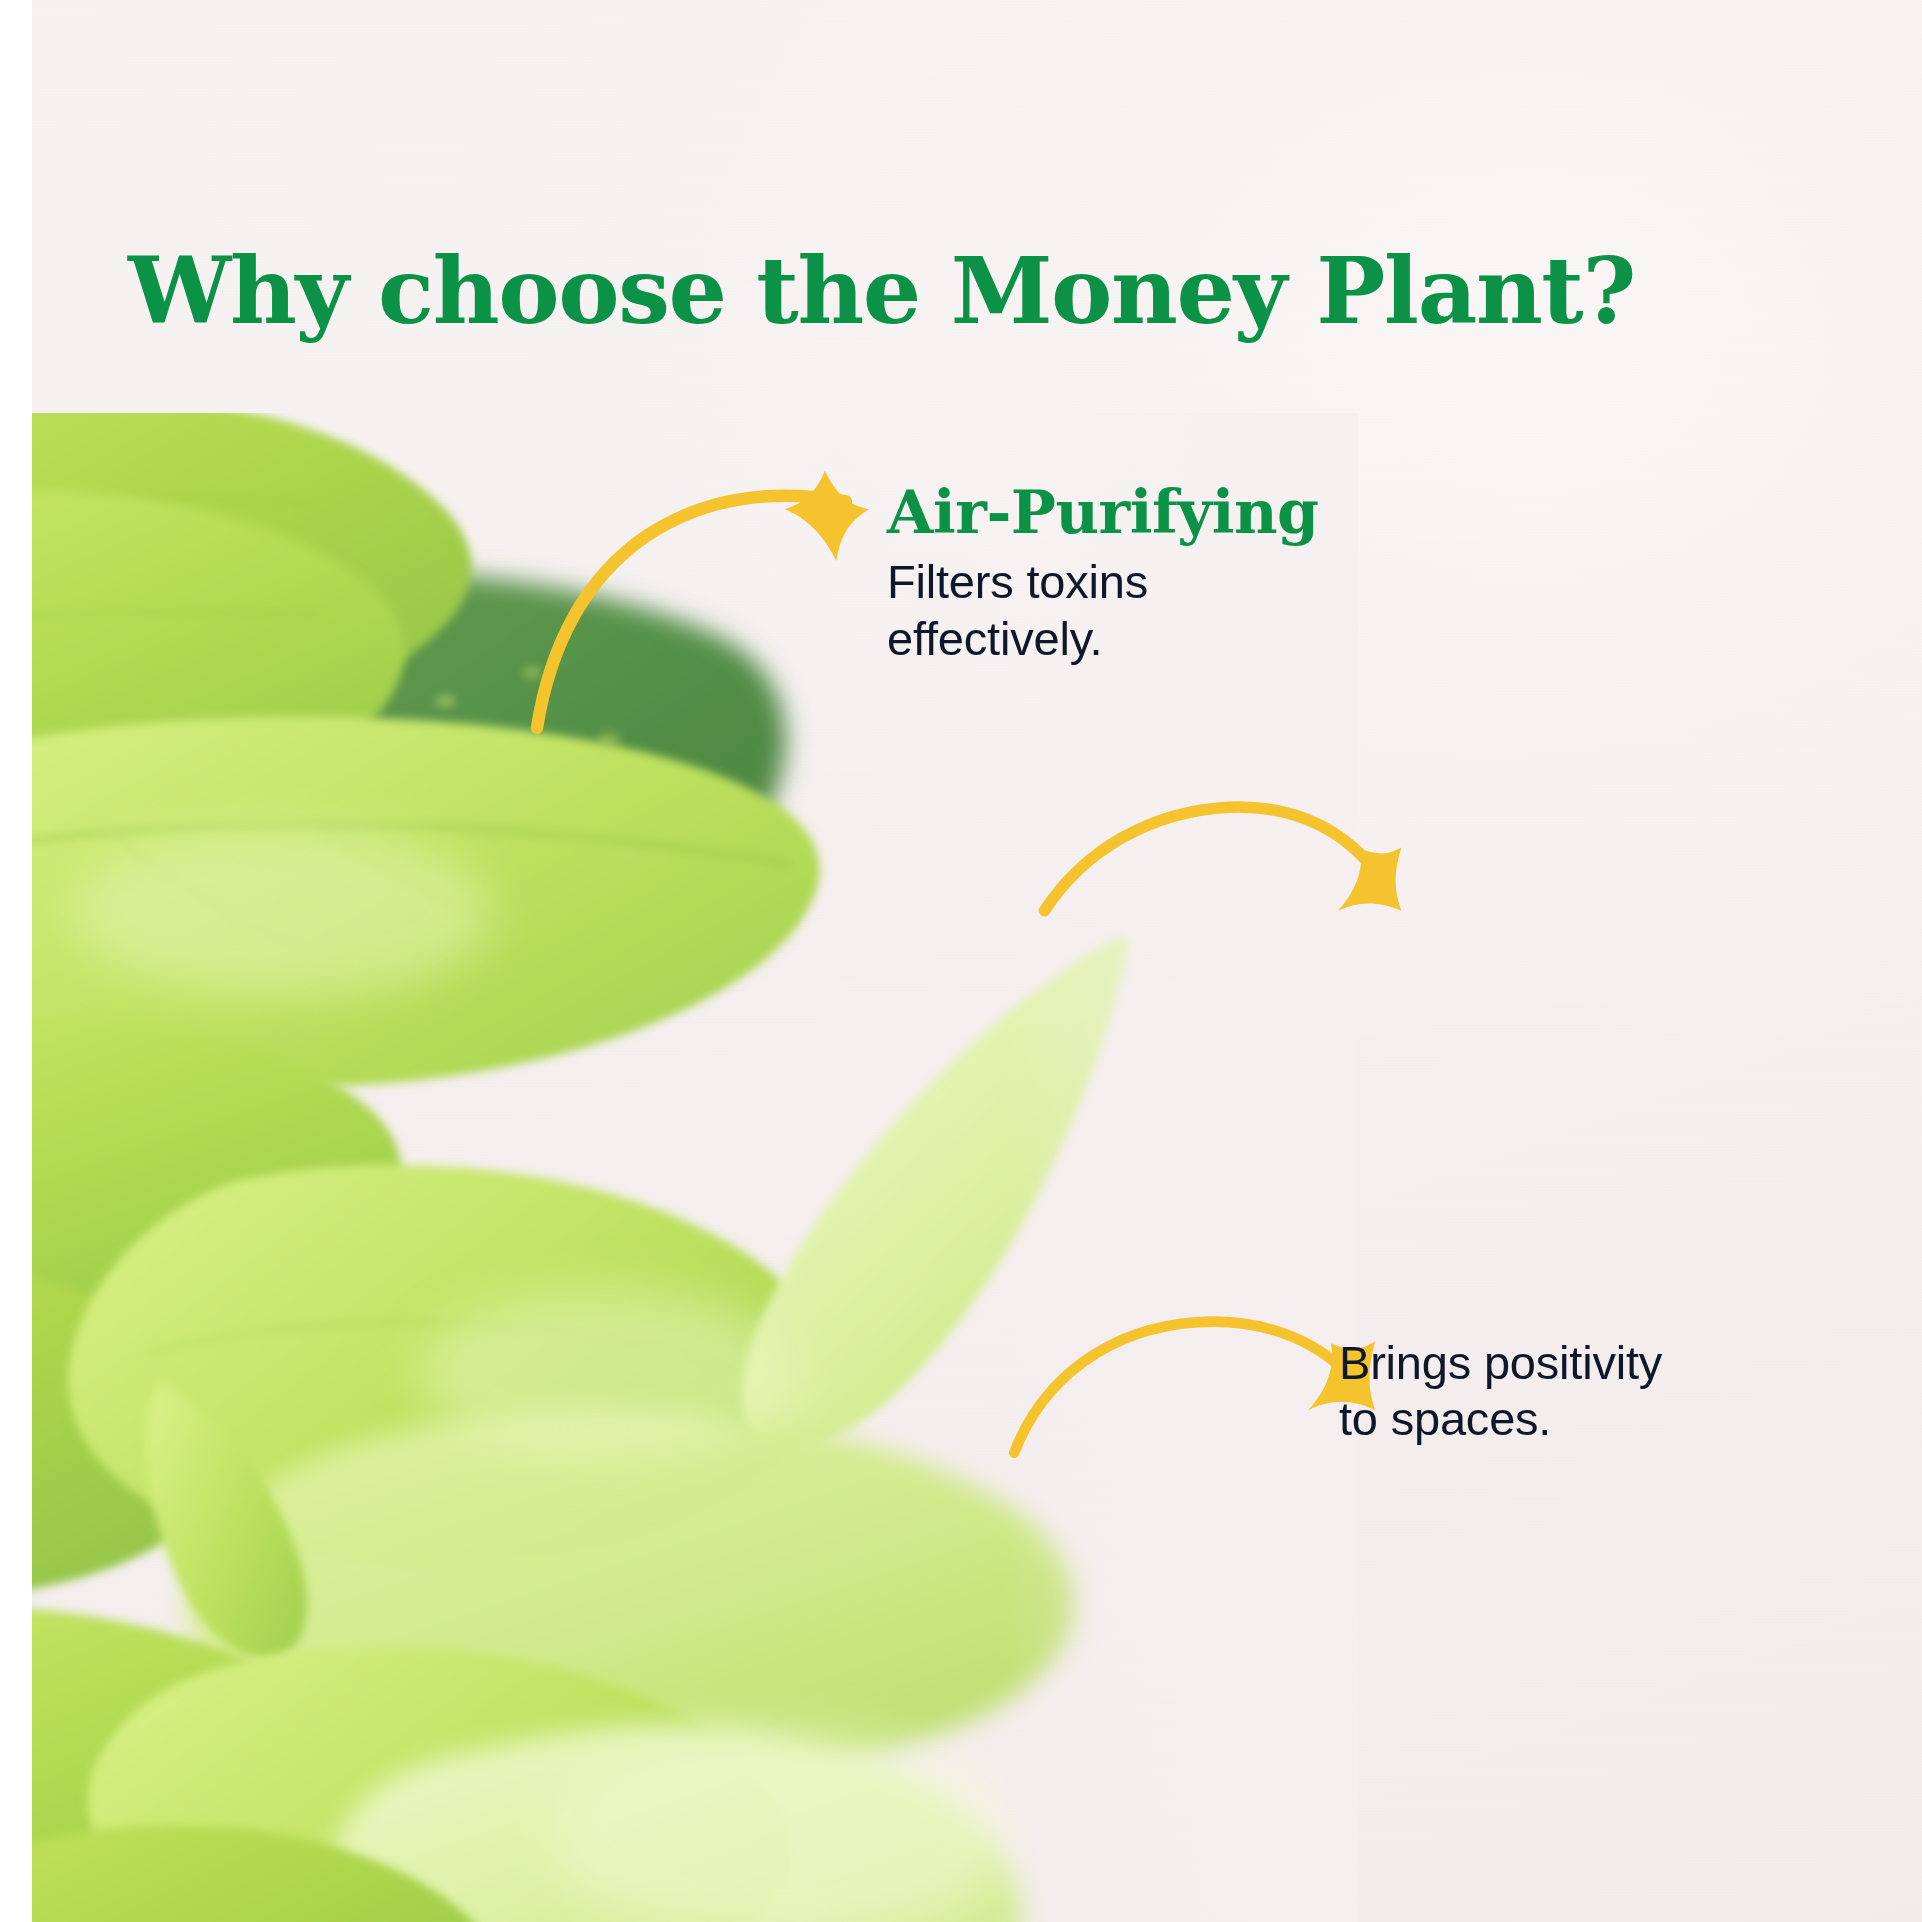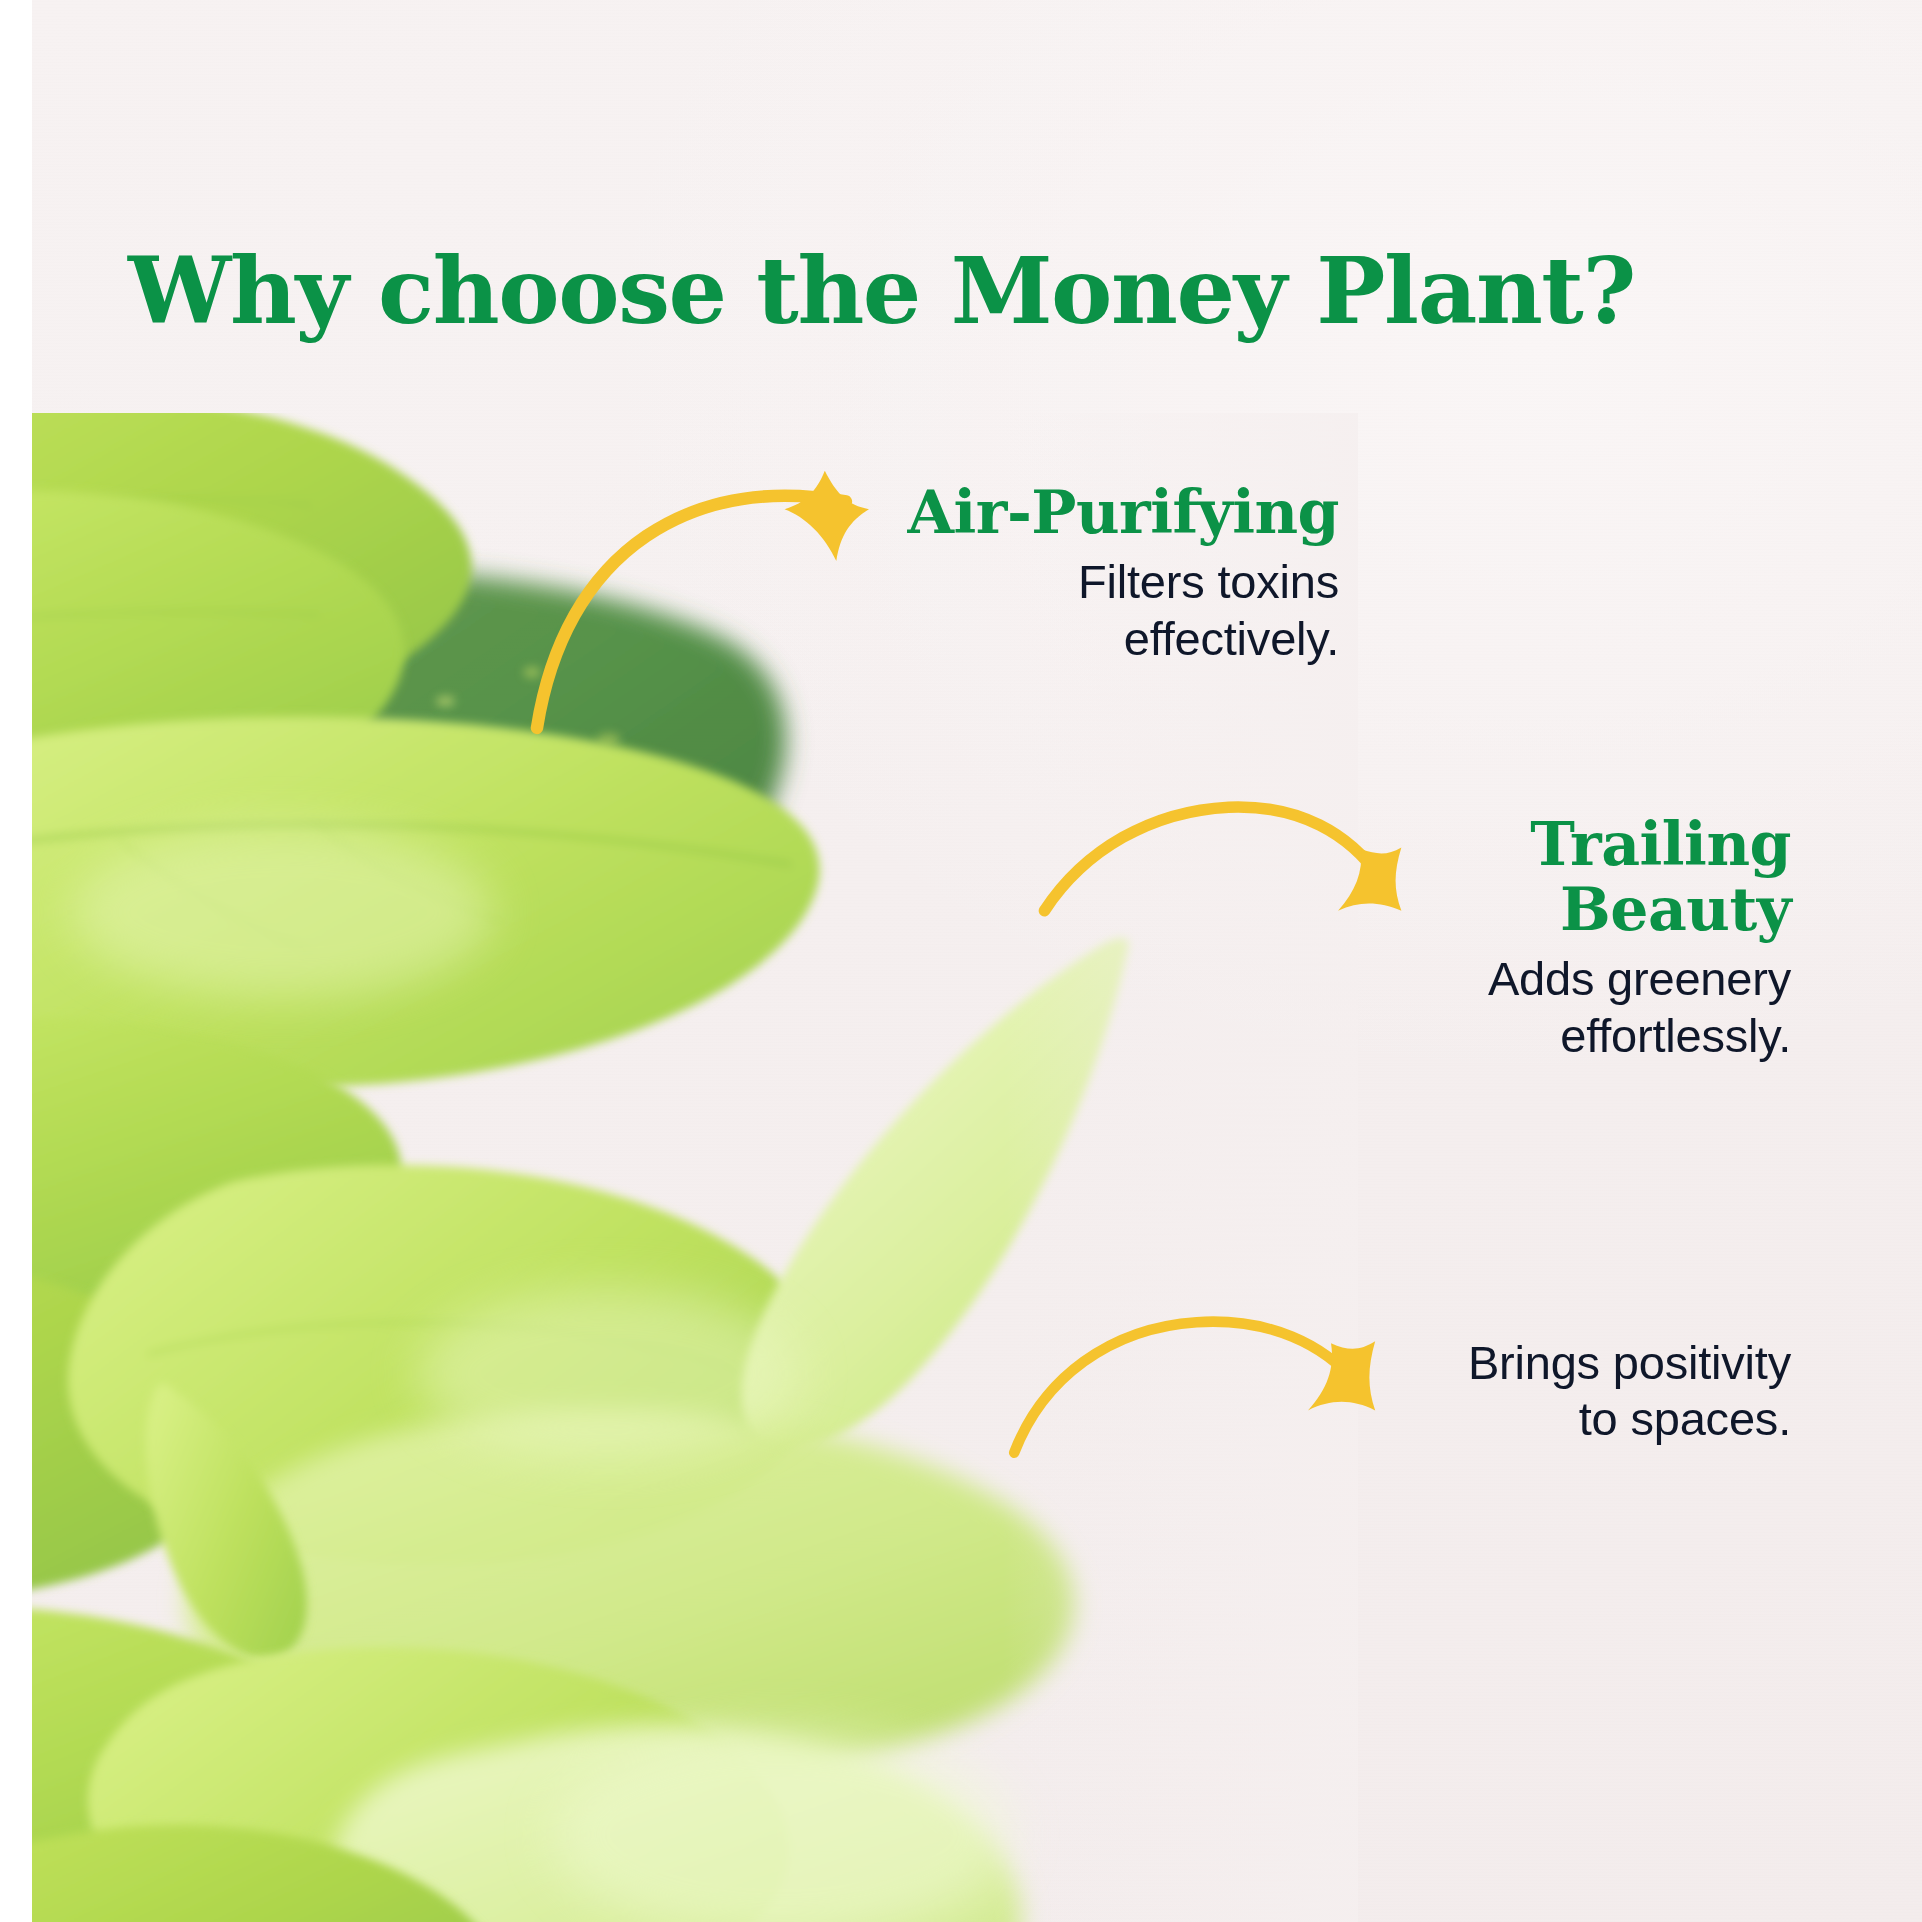--- a/index.html
+++ b/index.html
@@ -55,21 +55,21 @@
     font-family: "DejaVu Serif", "Liberation Serif", serif;
     font-weight: 700;
     font-size: 92px;
     line-height: 1.02;
     letter-spacing: -1.4px;
     color: #0b9247;
     white-space: nowrap;
   }
 
   
-  .callout { position: absolute; text-align: right; }
+  .callout { position: absolute; text-align: left; }
   .callout .c-title {
     font-family: "DejaVu Serif", "Liberation Serif", serif;
     font-weight: 700;
     color: #0b9247;
     font-size: 60px;
     line-height: 1.08;
     letter-spacing: -0.5px;
     margin: 0 0 9.6px 0;
   }
   .callout .c-body {
@@ -263,26 +263,20 @@
   </div>
 
   <div class="arrow" id="arrow-2">
     <svg viewBox="0 0 420 190" xmlns="http://www.w3.org/2000/svg">
       <path d="M14,138 C56,74 126,34 206,30 C280,27 332,58 364,104" stroke="#f5c32e" stroke-width="12" fill="none" stroke-linecap="round"></path>
       <path d="M386,72 C378,98 378,116 386,138 C362,128 342,128 320,138
                C338,118 346,98 344,74 C362,80 372,80 386,72 Z" fill="#f5c32e"></path>
     </svg>
   </div>
 
-  <div class="callout" id="callout-2">
-    <div class="c-title">Trailing
-Beauty</div>
-    <div class="c-body">Adds greenery
-effortlessly.</div>
-  </div>
 
   <div class="arrow" id="arrow-3">
     <svg viewBox="0 0 430 200" xmlns="http://www.w3.org/2000/svg">
       <path d="M22,182 C52,104 122,52 212,46 C288,41 346,70 378,110" stroke="#f5c32e" stroke-width="11" fill="none" stroke-linecap="round"></path>
       <path d="M398,66 C390,94 390,114 398,138 C374,126 352,126 328,138
                C348,116 356,94 352,68 C370,76 382,76 398,66 Z" fill="#f5c32e"></path>
     </svg>
   </div>
 
   <div class="callout" id="callout-3">

